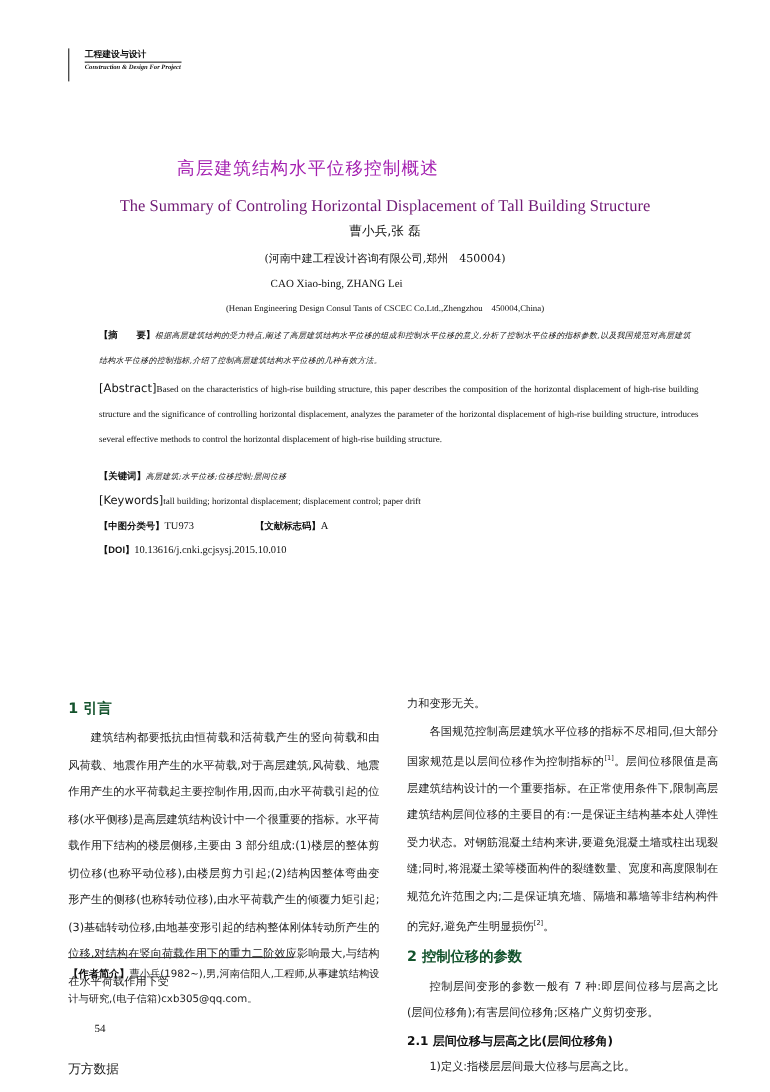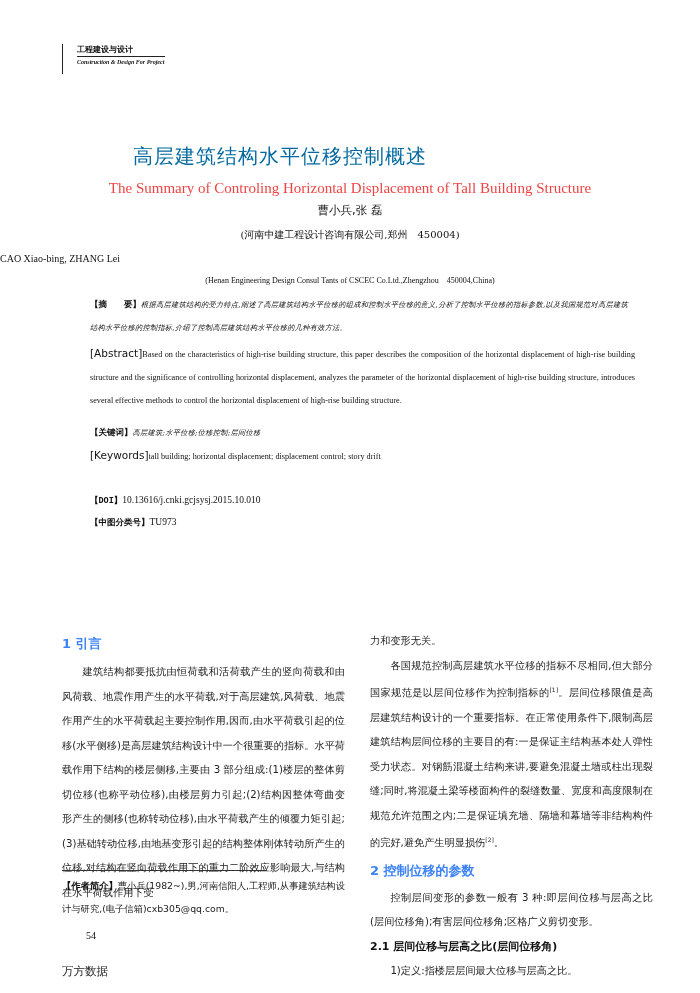--- a/index.html
+++ b/index.html
@@ -8,49 +8,49 @@
     font-family: "DejaVu Serif", "Liberation Serif", serif; color: #111;
   }
   .abs { position: absolute; }
   .hdr {
     left: 62px; top: 44px; border-left: 1.5px solid #222; padding-left: 14px; height: 30px;
   }
   .hdr-cn { font-family: "DejaVu Sans", sans-serif; font-size: 8px; font-weight: bold; line-height: 11px; }
   .hdr-en { font-family: "Liberation Serif", serif; font-size: 6px; font-style: italic; font-weight: bold; border-top: 1px solid #222; width: 88px; line-height: 10px; margin-top: 1px; }
   .title {
     left: 0; width: 560px; top: 143px; text-align: center;
-    font-family: "DejaVu Sans", sans-serif; font-size: 20px; letter-spacing: 1px; color: #0369a1;
+    font-family: "DejaVu Sans", sans-serif; font-size: 16px; letter-spacing: 1px; color: #a21caf;
   }
   .en-title {
     left: 0; width: 700px; top: 180px; text-align: center;
-    font-family: "Liberation Serif", serif; font-size: 15px; color: #ef4444;
+    font-family: "Liberation Serif", serif; font-size: 15px; color: #701a75;
   }
   .authors { left: 0; width: 700px; top: 203px; text-align: center; font-family: "DejaVu Sans", sans-serif; font-size: 11.5px; }
   .affil { left: 0; width: 700px; top: 228px; text-align: center; font-family: "DejaVu Serif", serif; font-size: 10px; }
-  .en-authors { left: 0; width: 612px; top: 253px; text-align: left; font-family: "Liberation Serif", serif; font-size: 10px; }
+  .en-authors { left: 0; width: 612px; top: 253px; text-align: center; font-family: "Liberation Serif", serif; font-size: 10px; }
   .en-affil { left: 0; width: 700px; top: 275px; text-align: center; font-family: "Liberation Serif", serif; font-size: 8px; }
 
   .meta { left: 90px; width: 545px; font-size: 8.2px; line-height: 22px; }
-  .meta .lbl { font-family: Liberation Mono, monospace; font-weight: bold; font-size: 8.5px; }
+  .meta .lbl { font-family: Liberation Sans, sans-serif; font-weight: bold; font-size: 8.5px; }
   .meta .lbl-en { font-family: "DejaVu Sans", sans-serif; font-size: 10.5px; }
   .meta .txt-cn { font-family: "DejaVu Serif", serif; font-style: italic; font-size: 7.2px; letter-spacing: 0.3px; }
   .meta .txt-en { font-family: "Liberation Serif", serif; font-size: 8.2px; }
   .abs-cn { top: 293px; }
   .abs-en { top: 342px; text-align: justify; }
   .kw-cn { top: 421px; }
   .kw-en { top: 444px; }
   .cls { top: 467px; display: flex; }
-  .cls span.item { display: inline-block; margin-top: 44px; }
+  .cls span.item { display: inline-block; }
   .doi { top: 489px; }
   .txt-num { font-family: "Liberation Serif", serif; font-size: 9.5px; }
 
   .col { width: 283px; font-family: "DejaVu Sans", sans-serif; font-size: 10.2px; line-height: 24.5px; color: #222; }
   .col-left { left: 62px; top: 660px; }
   .col-right { left: 370px; top: 604px; }
-  .h1 { font-family: "DejaVu Sans", sans-serif; font-weight: bold; font-size: 13px; color: #3b82f6; }
+  .h1 { font-family: "DejaVu Sans", sans-serif; font-weight: bold; font-size: 13px; color: #14532d; }
   .h2 { font-family: "DejaVu Sans", sans-serif; font-weight: bold; font-size: 11px; color: #111; }
   .para { text-indent: 2em; text-align: justify; margin: 0; }
   .para.noindent { text-indent: 0; margin-top: 25px; }
   .sup { font-size: 6px; vertical-align: super; }
 
   .sec1 { left: 62px; top: 635px; }
   .fn-rule { left: 62px; top: 870px; width: 205px; border-top: 1px solid #333; height: 0; }
   .footnote { left: 62px; top: 874px; width: 283px; font-family: "DejaVu Sans", sans-serif; font-size: 9.3px; line-height: 23px; color: #222; }
   .footnote .lbl { font-weight: bold; color: #111; }
   .pagenum { left: 86px; top: 930px; font-family: "Liberation Serif", serif; font-size: 10px; }
@@ -77,25 +77,26 @@
 
 <div class="abs meta abs-en">
   <span class="lbl-en">[Abstract]</span><span class="txt-en">Based on the characteristics of high-rise building structure, this paper describes the composition of the horizontal displacement of high-rise building structure and the significance of controlling horizontal displacement, analyzes the parameter of the horizontal displacement of high-rise building structure, introduces several effective methods to control the horizontal displacement of high-rise building structure.</span>
 </div>
 
 <div class="abs meta kw-cn">
   <span class="lbl">【关键词】</span><span class="txt-cn">高层建筑;水平位移;位移控制;层间位移</span>
 </div>
 
 <div class="abs meta kw-en">
-  <span class="lbl-en">[Keywords]</span><span class="txt-en">tall building; horizontal displacement; displacement control; story drift</span>
+  <span class="lbl-en">[Keywords]</span><span class="txt-en">tall building; horizontal displacement; displacement control; paper drift</span>
 </div>
 
 <div class="abs meta cls">
   <span class="item" style="width:142px;"><span class="lbl">【中图分类号】</span><span class="txt-num">TU973</span></span>
+  <span class="item" style="width:150px;"><span class="lbl">【文献标志码】</span><span class="txt-num">A</span></span>
 </div>
 
 <div class="abs meta doi">
   <span class="lbl">【DOI】</span><span class="txt-num">10.13616/j.cnki.gcjsysj.2015.10.010</span>
 </div>
 
 <div class="abs h1 sec1">1 引言</div>
 <div class="abs col col-left">
   <p class="para">建筑结构都要抵抗由恒荷载和活荷载产生的竖向荷载和由风荷载、地震作用产生的水平荷载,对于高层建筑,风荷载、地震作用产生的水平荷载起主要控制作用,因而,由水平荷载引起的位移(水平侧移)是高层建筑结构设计中一个很重要的指标。水平荷载作用下结构的楼层侧移,主要由 3 部分组成:(1)楼层的整体剪切位移(也称平动位移),由楼层剪力引起;(2)结构因整体弯曲变形产生的侧移(也称转动位移),由水平荷载产生的倾覆力矩引起;(3)基础转动位移,由地基变形引起的结构整体刚体转动所产生的位移,对结构在竖向荷载作用下的重力二阶效应影响最大,与结构在水平荷载作用下受</p>
 </div>
@@ -105,16 +106,16 @@
   <span class="lbl">【作者简介】</span><span>曹小兵(1982~),男,河南信阳人,工程师,从事建筑结构设计与研究,(电子信箱)cxb305@qq.com。</span>
 </div>
 
 <div class="abs pagenum">54</div>
 <div class="abs watermark">万方数据</div>
 
 <div class="abs col col-right">
   <p class="para noindent">力和变形无关。</p>
   <p class="para"><span>各国规范控制高层建筑水平位移的指标不尽相同,但大部分国家规范是以层间位移作为控制指标的</span><span class="sup">[1]</span><span>。层间位移限值是高层建筑结构设计的一个重要指标。在正常使用条件下,限制高层建筑结构层间位移的主要目的有:一是保证主结构基本处人弹性受力状态。对钢筋混凝土结构来讲,要避免混凝土墙或柱出现裂缝;同时,将混凝土梁等楼面构件的裂缝数量、宽度和高度限制在规范允许范围之内;二是保证填充墙、隔墙和幕墙等非结构构件的完好,避免产生明显损伤</span><span class="sup">[2]</span><span>。</span></p>
   <div class="h1" style="margin-top:3px;">2 控制位移的参数</div>
-  <p class="para" style="margin-top:2px;">控制层间变形的参数一般有 3 种:即层间位移与层高之比(层间位移角);有害层间位移角;区格广义剪切变形。</p>
+  <p class="para" style="margin-top:2px;">控制层间变形的参数一般有 7 种:即层间位移与层高之比(层间位移角);有害层间位移角;区格广义剪切变形。</p>
   <div class="h2">2.1 层间位移与层高之比(层间位移角)</div>
   <p class="para">1)定义:指楼层层间最大位移与层高之比。</p>
 </div>
 
 </body></html>

